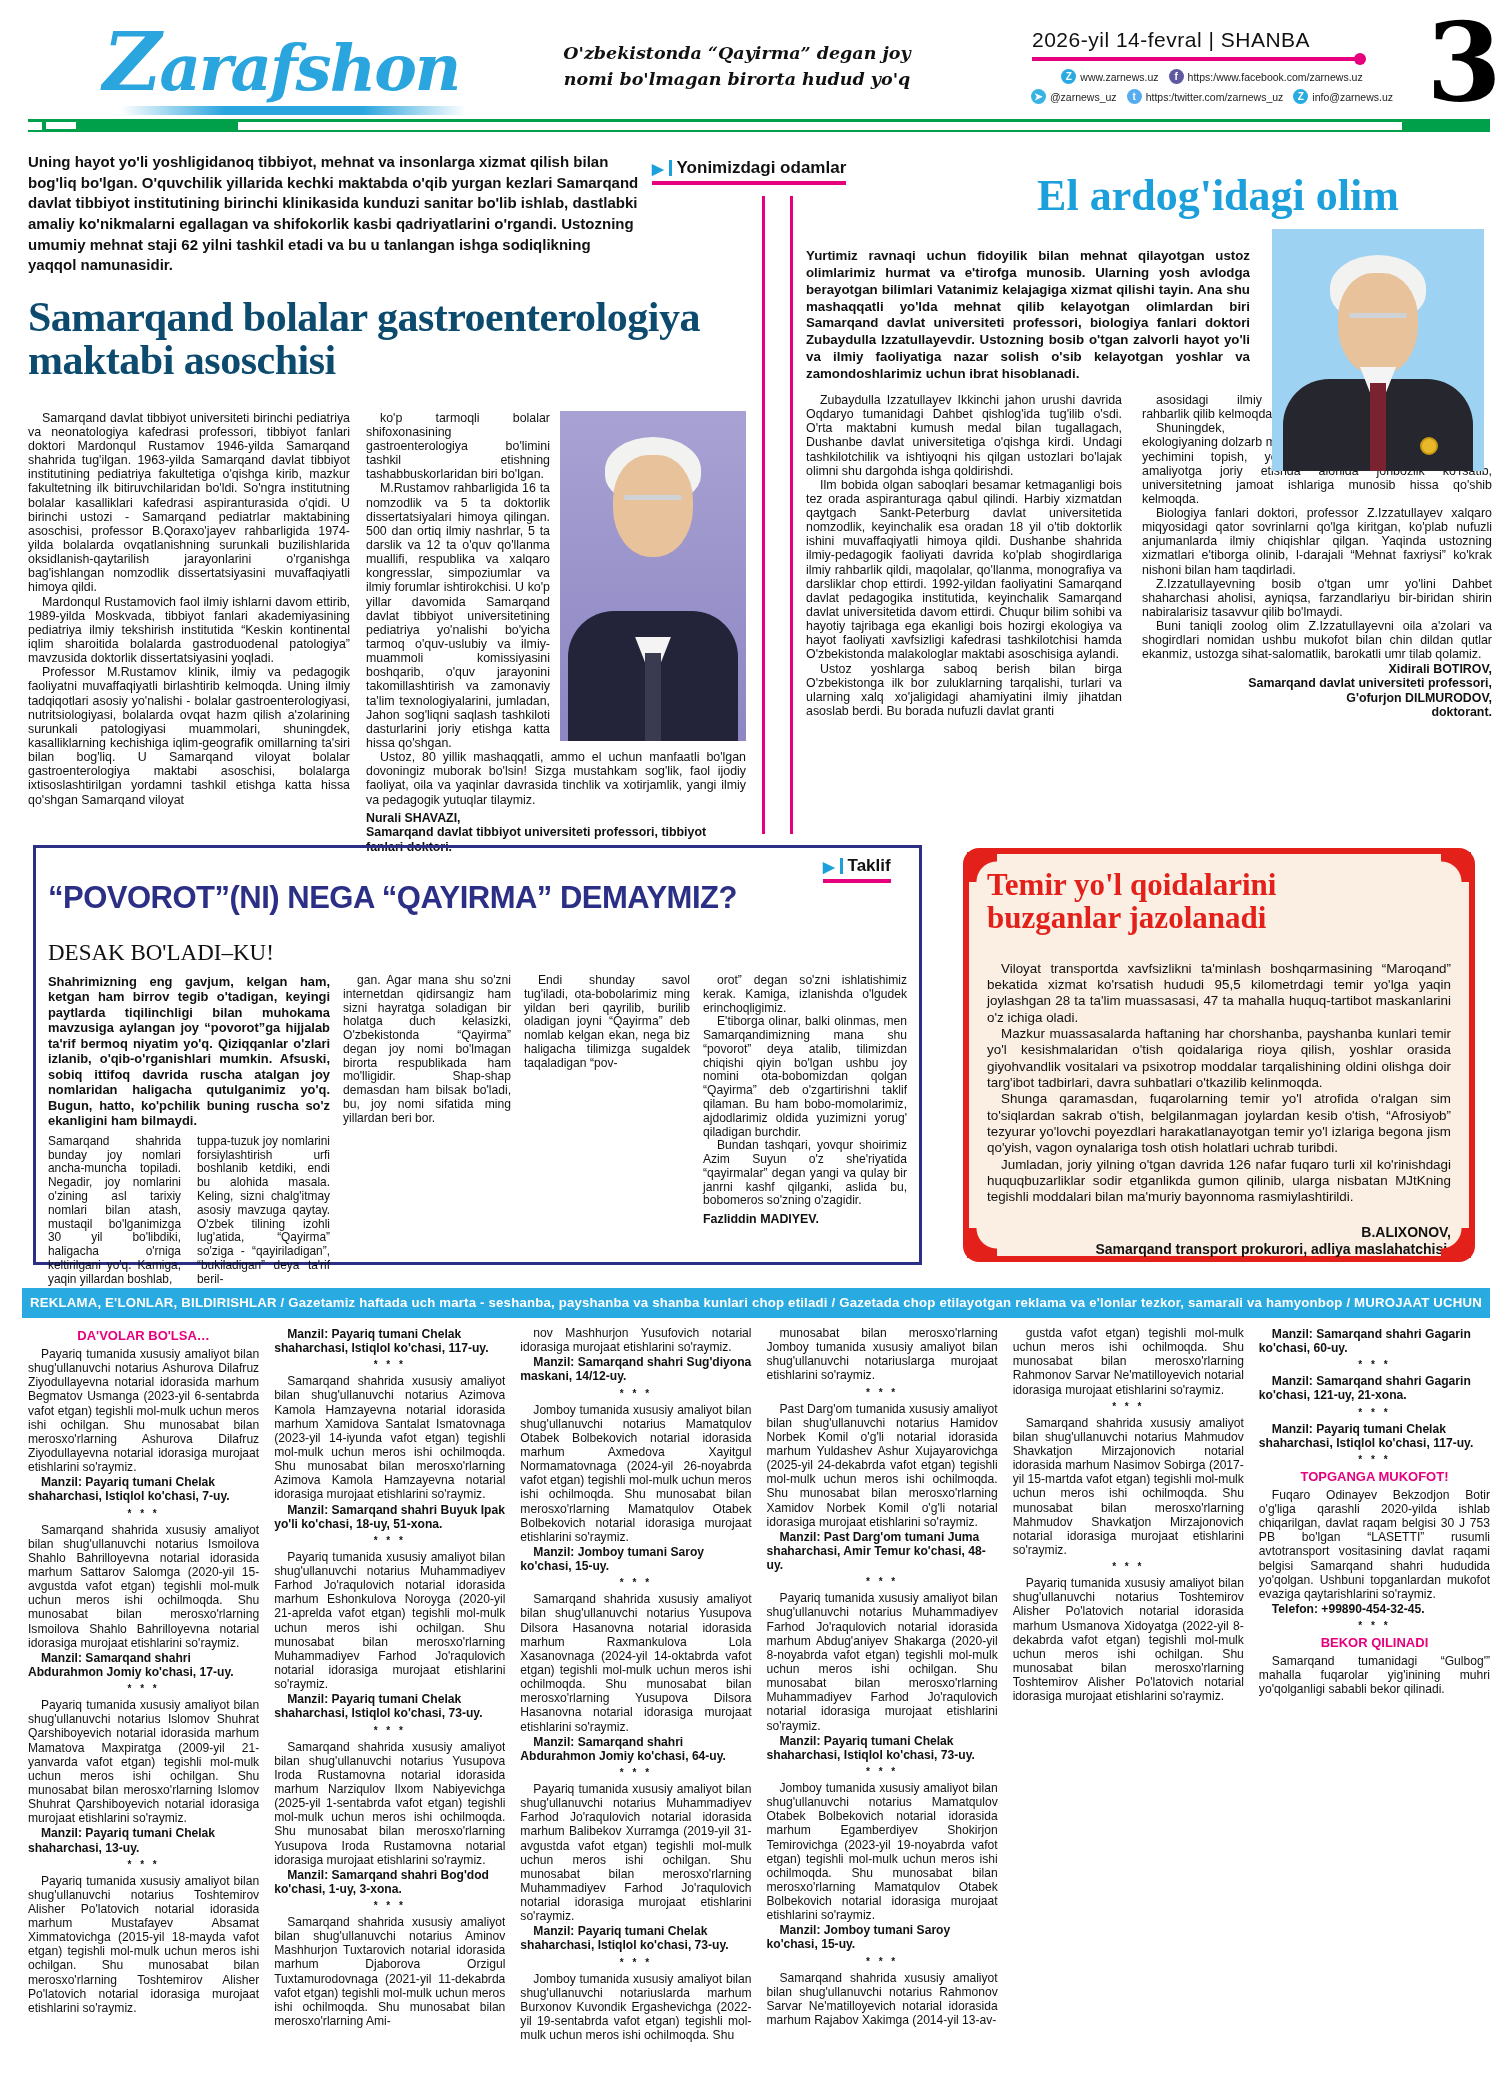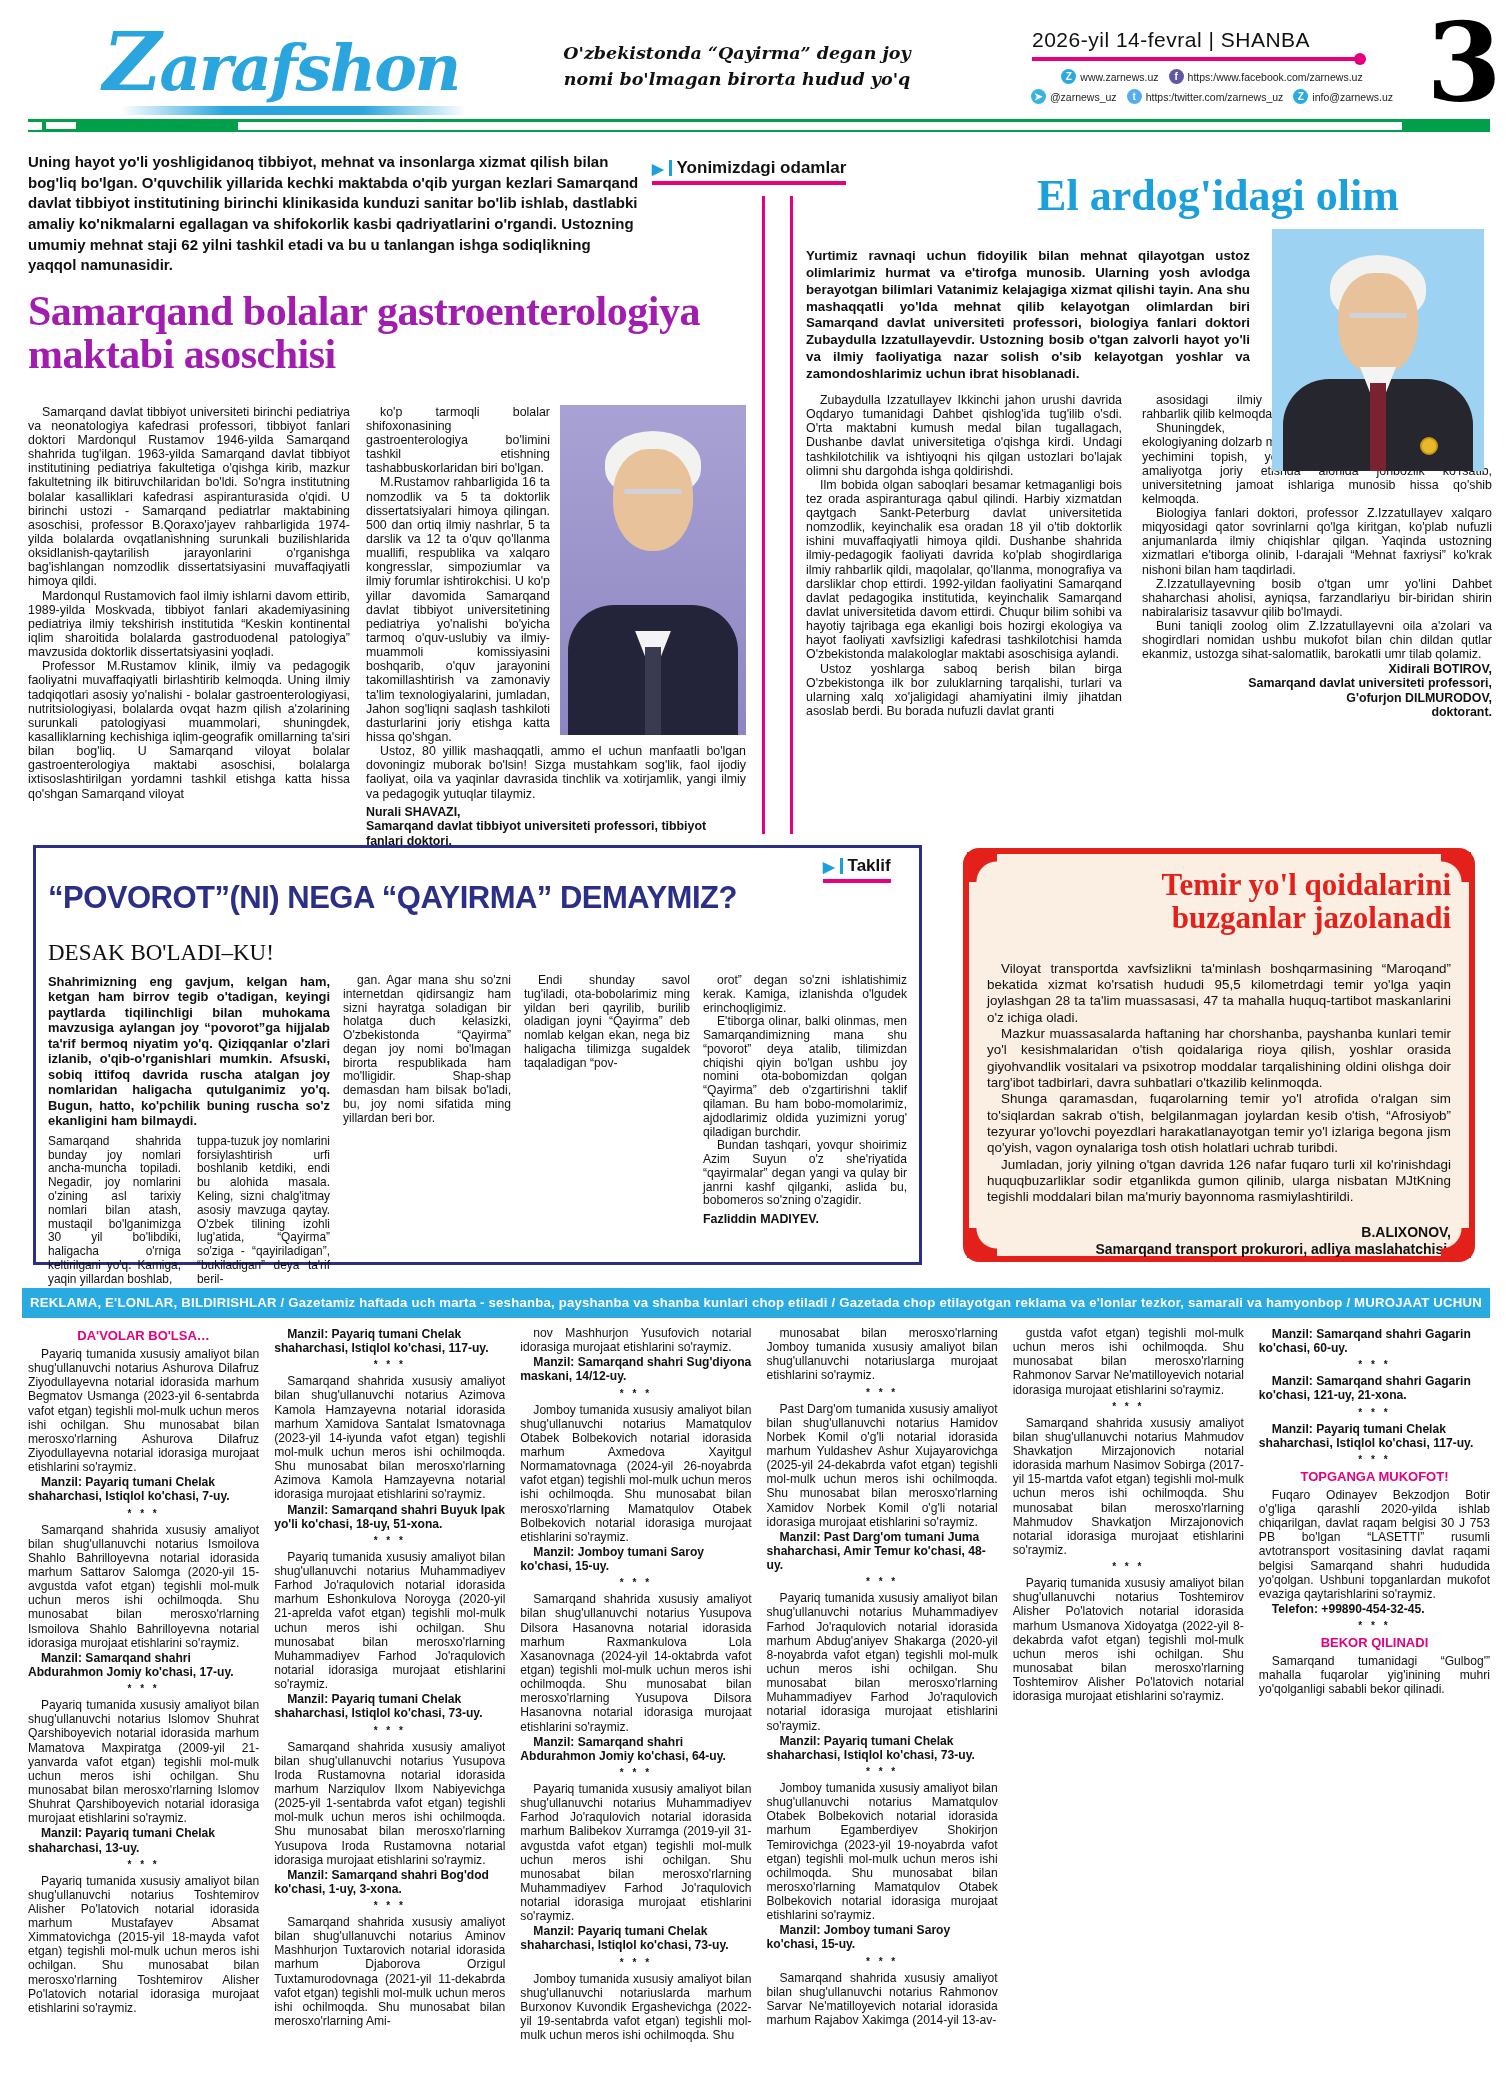--- a/index.html
+++ b/index.html
@@ -44,21 +44,21 @@
   .tag{display:flex;align-items:center;gap:5px;font-weight:bold;font-size:17px;}
   .tag .tri{color:#1ca0dc;font-size:15px;line-height:1;}
   .tag .bar{width:3px;height:16px;background:#1ca0dc;}
   .tag-underline{height:3.5px;background:#e6007e;margin-top:3px;}
   .tag-odamlar{position:absolute;left:652px;top:158px;width:228px;z-index:5;}
   .tag-taklif{position:absolute;right:8px;top:8px;width:88px;}
 
   
   .lead{position:absolute;left:28px;top:152px;width:718px;height:684px;}
   .lead-intro{width:614px;font-weight:bold;font-size:15px;line-height:1.38;text-align:left;}
-  .lead-title{margin-top:14px;font-family:"Liberation Serif",serif;font-weight:bold;color:#a21caf;
+  .lead-title{margin-top:20px;font-family:"Liberation Serif",serif;font-weight:bold;color:#0c4a6e;
               font-size:42px;line-height:1.03;letter-spacing:-.5px;}
   .lead-body{margin-top:12px;display:flex;gap:16px;height:462px;overflow:hidden;}
   .lead-c1{width:322px;}
   .lead-c2{flex:1;}
   .bp{margin:0;font-size:12.4px;line-height:1.14;text-align:justify;text-indent:14px;}
   .photo1{float:right;width:186px;height:330px;margin:0 0 6px 10px;position:relative;overflow:hidden;
           background:linear-gradient(#a8a2d4,#8d86c2);}
   .sig{font-weight:bold;font-size:12.4px;line-height:1.18;margin-top:4px;}
 
   
@@ -101,21 +101,21 @@
   .pv-c2 .bp,.pv-c3 .bp,.pv-c4 .bp{font-size:12.1px;}
 
   
   .redbox{position:absolute;left:963px;top:848px;width:512px;height:414px;background:#fbeee2;
           border:6px solid #e3211a;border-radius:16px;padding:12px 18px;}
   .rb-corner{position:absolute;width:30px;height:30px;}
   .rb-tl{left:-2px;top:-2px;background:radial-gradient(circle at 100% 100%,transparent 0 20px,#e3211a 21px 30px);}
   .rb-tr{right:-2px;top:-2px;background:radial-gradient(circle at 0 100%,transparent 0 20px,#e3211a 21px 30px);}
   .rb-bl{left:-2px;bottom:-2px;background:radial-gradient(circle at 100% 0,transparent 0 20px,#e3211a 21px 30px);}
   .rb-br{right:-2px;bottom:-2px;background:radial-gradient(circle at 0 0,transparent 0 20px,#e3211a 21px 30px);}
-  .rb-title{text-align:right;font-family:"Liberation Serif",serif;font-weight:bold;color:#e3211a;
+  .rb-title{text-align:left;font-family:"Liberation Serif",serif;font-weight:bold;color:#e3211a;
             font-size:31px;line-height:1.08;margin-top:2px;}
   .rb-body{margin-top:10px;}
   .rb-body .bp{font-size:13.4px;line-height:1.22;}
   .rb-sig{margin-top:18px;font-weight:bold;text-align:right;font-size:14px;line-height:1.25;}
 
   
   .ads-bar{position:absolute;left:22px;top:1288px;width:1468px;height:30px;background:#29abe2;
            color:#fff;font-weight:bold;font-size:13.2px;line-height:30px;text-align:center;letter-spacing:.2px;}
   .ads-cols{position:absolute;left:28px;top:1326px;width:1462px;height:766px;display:flex;gap:15px;overflow:hidden;}
   .ads-col{flex:1;overflow:hidden;}

